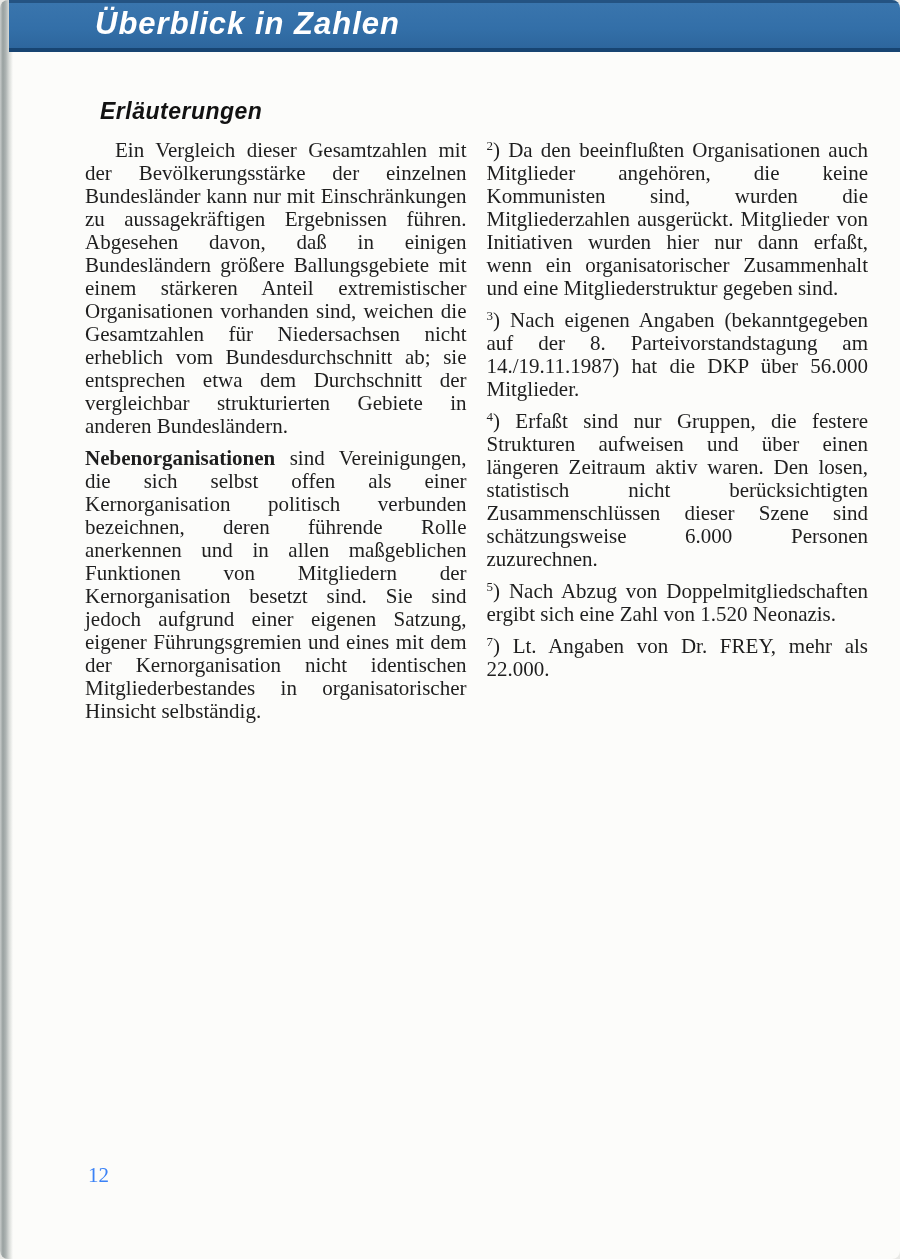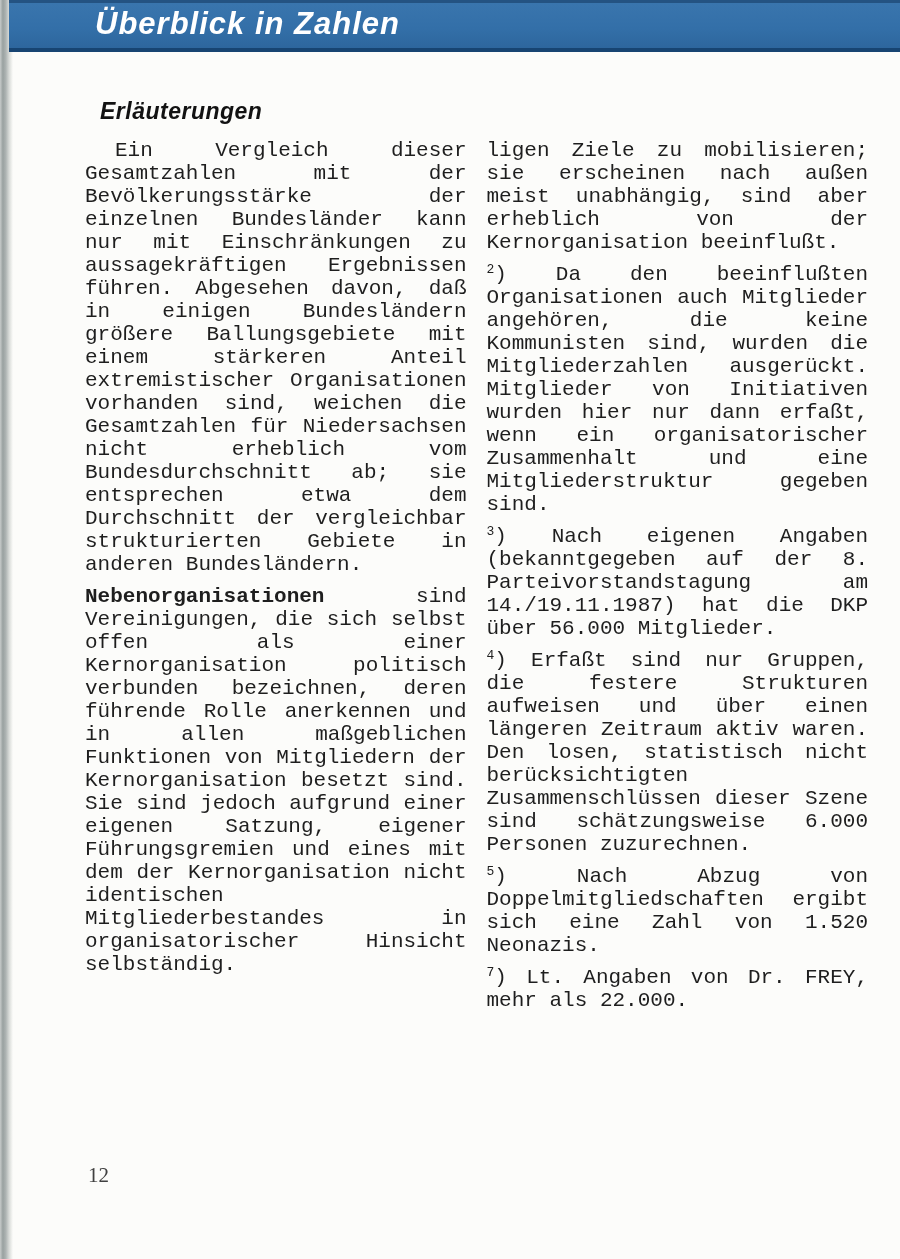--- a/index.html
+++ b/index.html
@@ -6,20 +6,21 @@
   body {
     width: 900px; height: 1259px;
     background: #e9e9e6;
     font-family: "Liberation Serif", serif;
   }
   .page {
     position: relative;
     width: 900px; height: 1259px;
     background: #fcfcfa;
     overflow: hidden;
+    border-radius: 8px;
   }
   
   .scan-edge {
     position: absolute; left: 0; top: 0; bottom: 0; width: 13px;
     background: linear-gradient(90deg,
       #c7cbca 0%, #99a1a0 22%, #aeb4b3 45%, #d8dbd8 70%,
       rgba(252,252,250,0) 100%);
   }
   
   .header-bar {
@@ -48,30 +49,30 @@
     position: absolute; left: 85px; top: 139px; width: 783px;
     display: flex; gap: 20px;
   }
   .col {
     width: 382px;
     font-size: 21px; line-height: 23px;
     color: #1e1e1e;
     text-align: justify;
     hyphens: auto; -webkit-hyphens: auto;
   }
-  .col .para { margin: 0 0 9px 0; font-family: Liberation Mono, monospace; }
+  .col .para { margin: 0 0 9px 0; }
   .col .para.indent { text-indent: 30px; }
   .col b { font-weight: bold; }
   .col sup {
     font-size: 13px; line-height: 0;
     vertical-align: baseline; position: relative; top: -7px;
   }
   .page-number {
     position: absolute; left: 88px; top: 1163px;
-    font-size: 21px; color: #404040;
+    font-size: 21px; color: #3b82f6;
   }
 </style>
 </head>
 <body>
 
 <div class="page">
 
   <div class="scan-edge"></div>
 
   <div class="header-bar">
@@ -79,21 +80,20 @@
   </div>
 
   <h2 class="section-title">Erläuterungen</h2>
 
   <div class="columns">
     <div class="col">
         <p class="para indent"><span>Ein Vergleich dieser Gesamtzahlen mit der Bevölkerungsstärke der einzelnen Bundesländer kann nur mit Einschränkungen zu aussagekräftigen Ergebnissen führen. Abgesehen davon, daß in einigen Bundesländern größere Ballungsgebiete mit einem stärkeren Anteil extremistischer Organisationen vorhanden sind, weichen die Gesamtzahlen für Niedersachsen nicht erheblich vom Bundesdurchschnitt ab; sie entsprechen etwa dem Durchschnitt der vergleichbar strukturierten Gebiete in anderen Bundesländern.</span></p>
         <p class="para"><b>Nebenorganisationen</b><span> sind Vereinigungen, die sich selbst offen als einer Kernorganisation politisch verbunden bezeichnen, deren führende Rolle anerkennen und in allen maßgeblichen Funktionen von Mitgliedern der Kernorganisation besetzt sind. Sie sind jedoch aufgrund einer eigenen Satzung, eigener Führungsgremien und eines mit dem der Kernorganisation nicht identischen Mitgliederbestandes in organisatorischer Hinsicht selbständig.</span></p>
       </div>
     <div class="col">
-        <p class="para"><span>ligen Ziele zu mobilisieren; sie erscheinen nach außen meist unabhängig, sind aber erheblich von der Kernorganisation beeinflußt.</span></p>
         <p class="para"><sup>2</sup><span>) Da den beeinflußten Organisationen auch Mitglieder angehören, die keine Kommunisten sind, wurden die Mitgliederzahlen ausgerückt. Mitglieder von Initiativen wurden hier nur dann erfaßt, wenn ein organisatorischer Zusammenhalt und eine Mitgliederstruktur gegeben sind.</span></p>
         <p class="para"><sup>3</sup><span>) Nach eigenen Angaben (bekanntgegeben auf der 8. Parteivorstandstagung am 14./19.11.1987) hat die DKP über 56.000 Mitglieder.</span></p>
         <p class="para"><sup>4</sup><span>) Erfaßt sind nur Gruppen, die festere Strukturen aufweisen und über einen längeren Zeitraum aktiv waren. Den losen, statistisch nicht berücksichtigten Zusammenschlüssen dieser Szene sind schätzungsweise 6.000 Personen zuzurechnen.</span></p>
         <p class="para"><sup>5</sup><span>) Nach Abzug von Doppelmitgliedschaften ergibt sich eine Zahl von 1.520 Neonazis.</span></p>
         <p class="para"><sup>7</sup><span>) Lt. Angaben von Dr. FREY, mehr als 22.000.</span></p>
       </div>
   </div>
 
   <div class="page-number">12</div>
 

